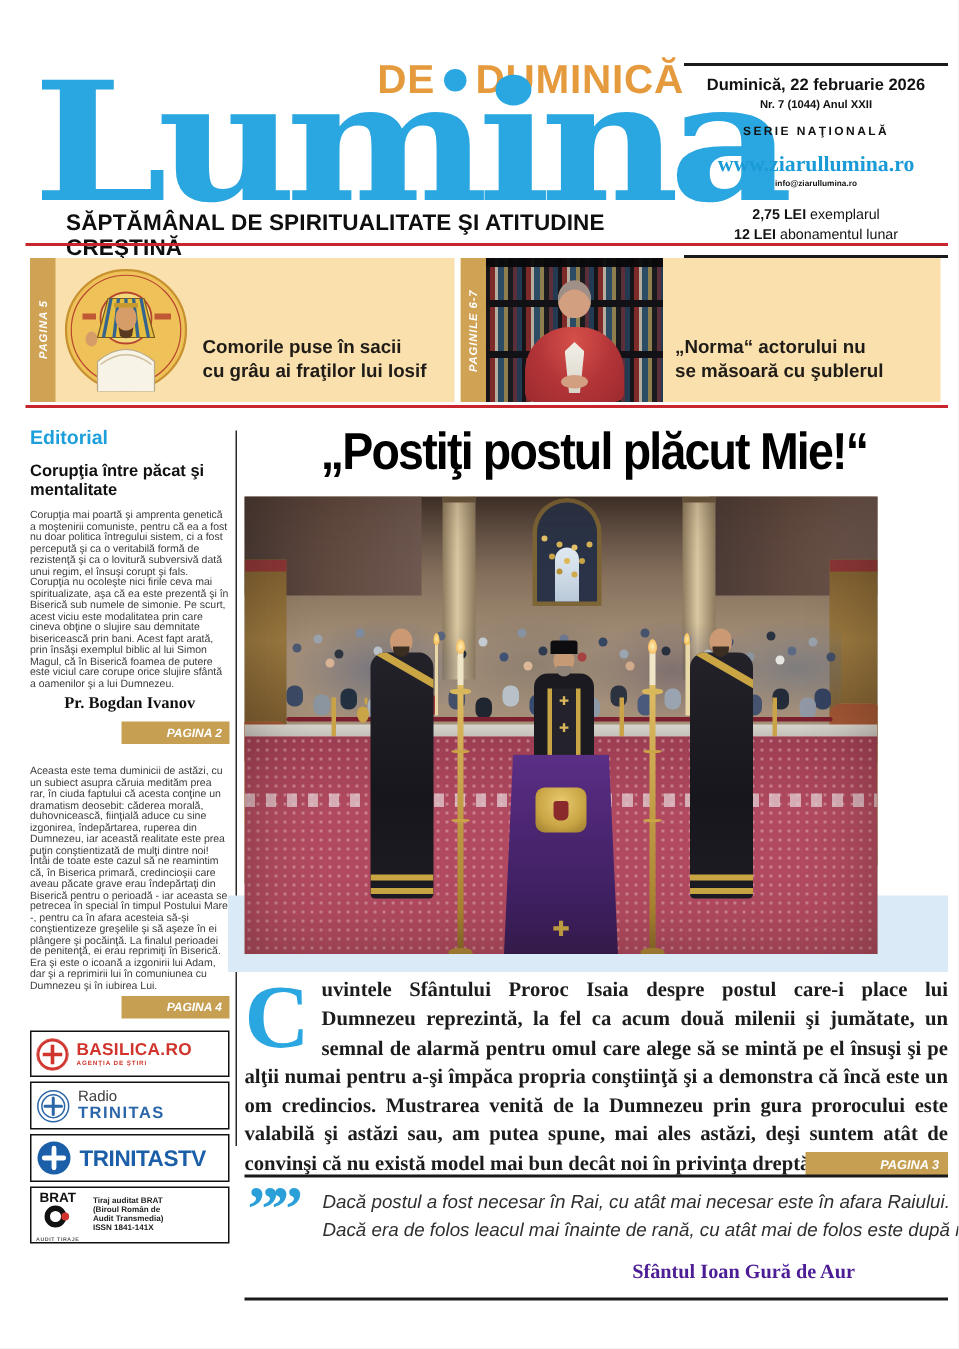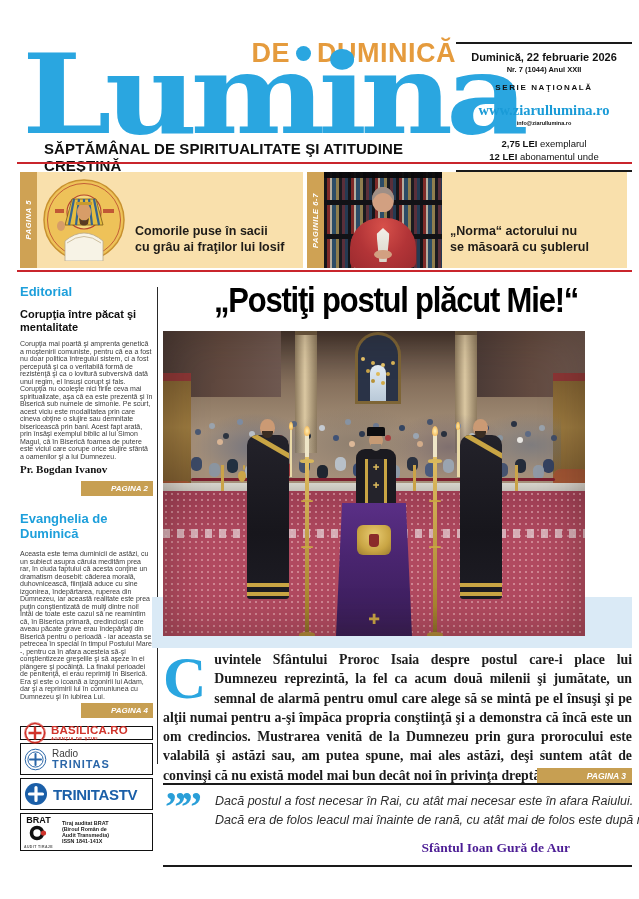--- a/index.html
+++ b/index.html
@@ -53,31 +53,31 @@
   .tp-hands{position:absolute;left:50%;bottom:9px;transform:translateX(-50%);width:18px;height:9px;
             border-radius:50%;background:#d2a081;}
   .tp-head{position:absolute;left:50%;top:15px;transform:translateX(-50%);width:22px;height:25px;
            border-radius:50% 50% 46% 46%;background:#d2a081;box-shadow:inset 0 6px 0 rgba(150,140,135,.85);}
 
   
   .left-col{position:absolute;left:20px;top:284px;width:133px;}
   .sec-head{font-size:13px;font-weight:bold;color:#1d9fdb;margin:0 0 9px;}
   .art-title{font-size:11px;font-weight:bold;line-height:12.5px;color:#101010;margin:0 0 7px;}
   .art-body{font-size:7px;line-height:7.5px;color:#3b3b3b;margin:0 0 3px;}
-  .art-author{text-align:left;font-family:"Liberation Serif",serif;font-weight:bold;font-size:11px;margin:2px 0 6px;color:#111;}
+  .art-author{text-align:center;font-family:"Liberation Serif",serif;font-weight:bold;font-size:11px;margin:2px 0 6px;color:#111;}
   .page-tag{margin-left:auto;width:72px;background:#c79f52;color:#fff;font-style:italic;font-weight:bold;
             font-size:8px;text-align:right;padding:3px 5px 3px 0;box-sizing:border-box;}
   .gap15{height:15px;}
   .divider{position:absolute;left:157px;top:287px;width:1px;height:477px;background:#2a2a2a;}
 
   
   .partners{margin-top:8px;}
   .partner{width:133px;border:1.5px solid #111;background:#fff;box-sizing:border-box;display:flex;
            align-items:center;padding:2px 3px;margin-bottom:3px;}
-  .p1{height:14px;} .p2{height:32px;} .p3{height:32px;} .p4{height:38px;margin-bottom:0;}
+  .p1{height:31px;} .p2{height:32px;} .p3{height:32px;} .p4{height:38px;margin-bottom:0;}
   .p-name-red{font-size:11.5px;font-weight:bold;color:#d0342c;letter-spacing:.2px;line-height:11px;}
   .p-sub-red{font-size:4.2px;font-weight:bold;color:#d0342c;letter-spacing:.6px;}
   .p-radio-1{font-size:10px;color:#3c3c3c;line-height:10px;}
   .p-radio-2{font-size:11px;font-weight:bold;color:#2a66a8;letter-spacing:1px;line-height:11px;}
   .p-tv{font-size:15px;font-weight:bold;color:#1b5fa8;letter-spacing:-.3px;}
   .p-brat-name{font-size:9px;font-weight:bold;color:#111;}
   .p-brat-sub{font-size:3.5px;font-weight:bold;color:#555;letter-spacing:.4px;}
   .p-brat-text{font-size:5.4px;line-height:6.2px;font-weight:bold;color:#222;margin-left:4px;}
   .p-ic{flex:none;margin-right:5px;}
 
@@ -218,21 +218,21 @@
   <div class="tagline">SĂPTĂMÂNAL DE SPIRITUALITATE ŞI ATITUDINE CREŞTINĂ</div>
 
   <div class="issue-info">
     <div class="ii-rule"></div>
     <div class="ii-date">Duminică, 22 februarie 2026</div>
     <div class="ii-number">Nr. 7 (1044) Anul XXII</div>
     <div class="ii-series">SERIE NAŢIONALĂ</div>
     <div class="ii-site">www.ziarullumina.ro</div>
     <div class="ii-email">info@ziarullumina.ro</div>
     <div class="ii-price"><b>2,75 LEI</b><span> exemplarul</span></div>
-    <div class="ii-price"><b>12 LEI</b><span> abonamentul unde</span></div>
+    <div class="ii-price"><b>12 LEI</b><span> abonamentul lunar</span></div>
     <div class="ii-rule bottom"></div>
   </div>
 
   <div class="red-rule rr1"></div>
   <div class="red-rule rr2"></div>
 
   <div class="teaser t-left">
     <div class="strip">
         <span>PAGINA 5</span>
       </div>
@@ -280,21 +280,20 @@
     </div>
   </div>
 
   <div class="left-col">
     <div class="sec-head">Editorial</div>
     <div class="art-title">Corupţia între păcat şi mentalitate</div>
     <div class="art-body">Corupţia mai poartă şi amprenta genetică a moştenirii comuniste, pentru că ea a fost nu doar politica întregului sistem, ci a fost percepută şi ca o veritabilă formă de rezistenţă şi ca o lovitură subversivă dată unui regim, el însuşi corupt şi fals. Corupţia nu ocoleşte nici firile ceva mai spiritualizate, aşa că ea este prezentă şi în Biserică sub numele de simonie. Pe scurt, acest viciu este modalitatea prin care cineva obţine o slujire sau demnitate bisericească prin bani. Acest fapt arată, prin însăşi exemplul biblic al lui Simon Magul, că în Biserică foamea de putere este viciul care corupe orice slujire sfântă a oamenilor şi a lui Dumnezeu.</div>
     <div class="art-author">Pr. Bogdan Ivanov</div>
     <div class="page-tag">PAGINA 2</div>
     <div class="gap15"></div>
-    <div class="sec-head">Evanghelia de Duminică</div>
     <div class="art-body">Aceasta este tema duminicii de astăzi, cu un subiect asupra căruia medităm prea rar, în ciuda faptului că acesta conţine un dramatism deosebit: căderea morală, duhovnicească, fiinţială aduce cu sine izgonirea, îndepărtarea, ruperea din Dumnezeu, iar această realitate este prea puţin conştientizată de mulţi dintre noi! Întâi de toate este cazul să ne reamintim că, în Biserica primară, credincioşii care aveau păcate grave erau îndepărtaţi din Biserică pentru o perioadă - iar aceasta se petrecea în special în timpul Postului Mare -, pentru ca în afara acesteia să-şi conştientizeze greşelile şi să aşeze în ei plângere şi pocăinţă. La finalul perioadei de penitenţă, ei erau reprimiţi în Biserică. Era şi este o icoană a izgonirii lui Adam, dar şi a reprimirii lui în comuniunea cu Dumnezeu şi în iubirea Lui.</div>
     <div class="page-tag">PAGINA 4</div>
 
     <div class="partners">
       <div class="partner p1">
         <svg class="p-ic" width="22" height="22" viewBox="0 0 22 22">
           <circle cx="11" cy="11" r="9.5" fill="none" stroke="#d0342c" stroke-width="1.6"></circle>
           <circle cx="11" cy="11" r="10.6" fill="none" stroke="#d0342c" stroke-width="0.5"></circle>
           <path d="M11 4.5 V17.5 M4.5 11 H17.5" stroke="#d0342c" stroke-width="2.4"></path>
         </svg>

